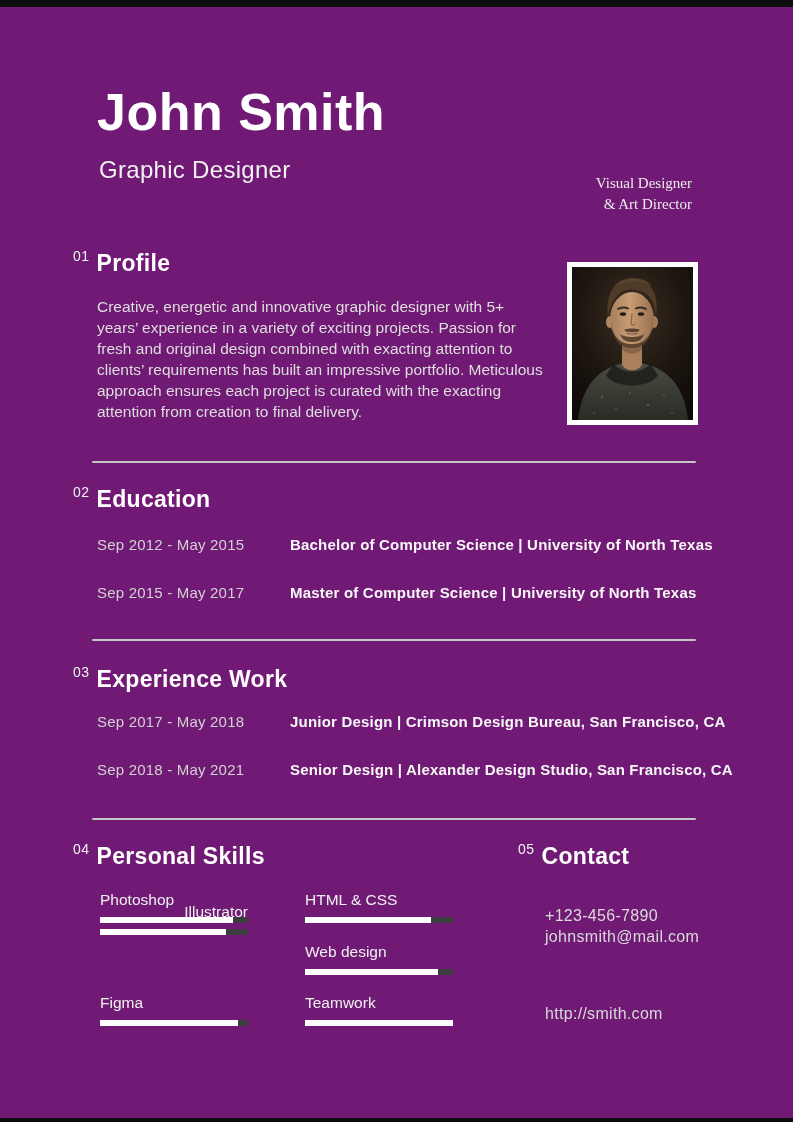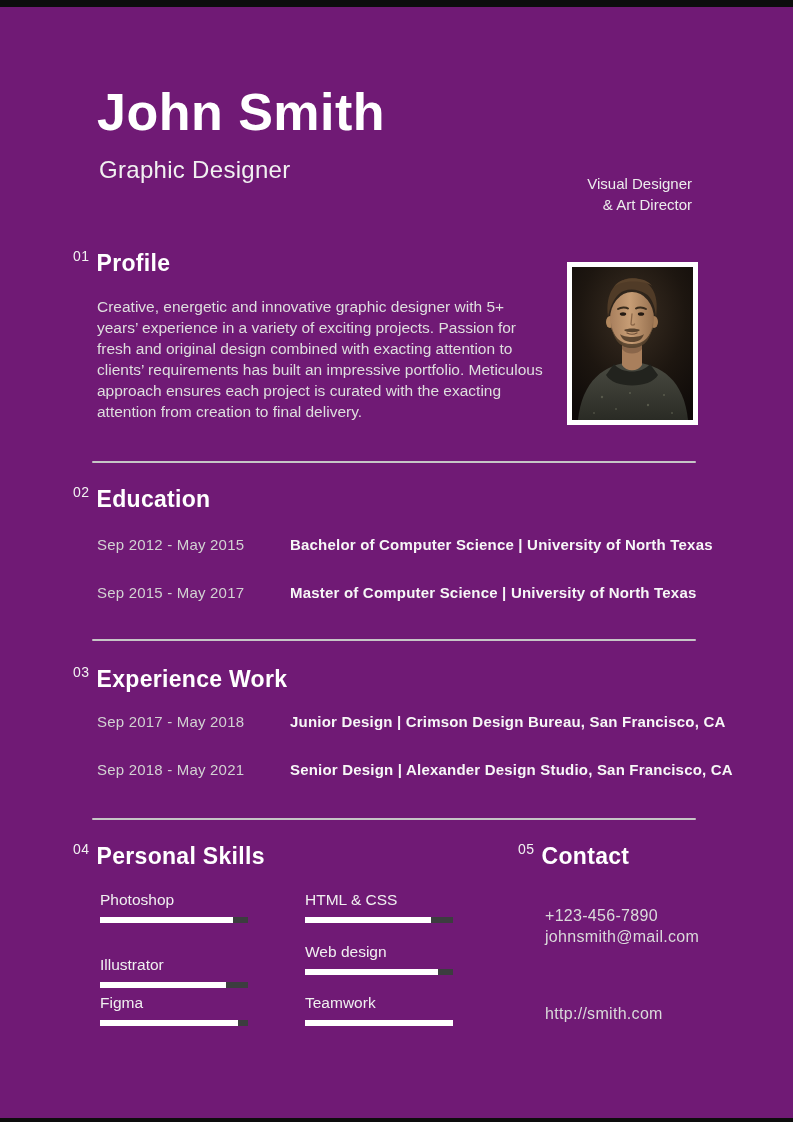--- a/index.html
+++ b/index.html
@@ -17,21 +17,21 @@
   .name {
     left:97px; top:74px; font-size:52px; line-height:62px;
     font-weight:800; color:#ffffff; letter-spacing:0.5px;
   }
   .role {
     left:99px; top:148px; font-size:24px; line-height:30px;
     font-weight:400; color:#f1f1f1; letter-spacing:0.3px;
   }
   .tagline {
     right:101px; top:166px; text-align:right;
-    font-size:15px; line-height:21px; font-weight:500; color:#ececec;
+    font-size:15px; line-height:21px; font-weight:500; color:#ececec;font-family:Liberation Serif, serif;
   }
 
   
   .sec-head { display:flex; align-items:flex-start; }
   .sec-num { font-size:14px; font-weight:500; color:#f2f2f2; margin-right:7px; position:relative; top:-2px; letter-spacing:0.5px; }
   .sec-title { font-size:23px; font-weight:800; color:#ffffff; letter-spacing:0.3px; }
 
   .head-profile    { left:73px;  top:243px; }
   .head-education  { left:73px;  top:479px; }
   .head-experience { left:73px;  top:659px; }
@@ -60,21 +60,21 @@
   .tl-dates { width:167px; flex:0 0 167px; font-size:15px; font-weight:400; color:#d2d2d2; letter-spacing:0.2px; }
   .tl-detail { font-size:15px; font-weight:700; color:#f7f7f7; letter-spacing:0.2px;margin-left:26px; }
   .edu-1 { top:529px; } .edu-2 { top:577px; }
   .exp-1 { top:706px; } .exp-2 { top:754px; }
 
   
   .skill { width:148px; }
   .skill-label { font-size:15.5px; font-weight:500; color:#f0f0f0; margin-bottom:8px; }
   .skill-track { width:100%; height:6px; background:#3c3d3f; }
   .skill-fill { height:100%; background:#ffffff; }
-  .sk-1 { left:100px; top:884px; } .sk-2 { left:100px; top:949px; } .sk-3 { left:100px; top:987px; }
+  .sk-1 { left:100px; top:884px; } .sk-2 { left:100px; top:896px;text-align:right; } .sk-3 { left:100px; top:987px; }
   .sk-4 { left:305px; top:884px; } .sk-5 { left:305px; top:936px; } .sk-6 { left:305px; top:987px; }
 
   
   .contact-item { left:545px; font-size:16px; font-weight:500; color:#dadada; letter-spacing:0.3px; text-decoration:none; display:block; }
   .ct-1 { top:900px; } .ct-2 { top:921px; } .ct-3 { top:998px; }
 </style>
 </head>
 <body>
 
 <div class="page">

